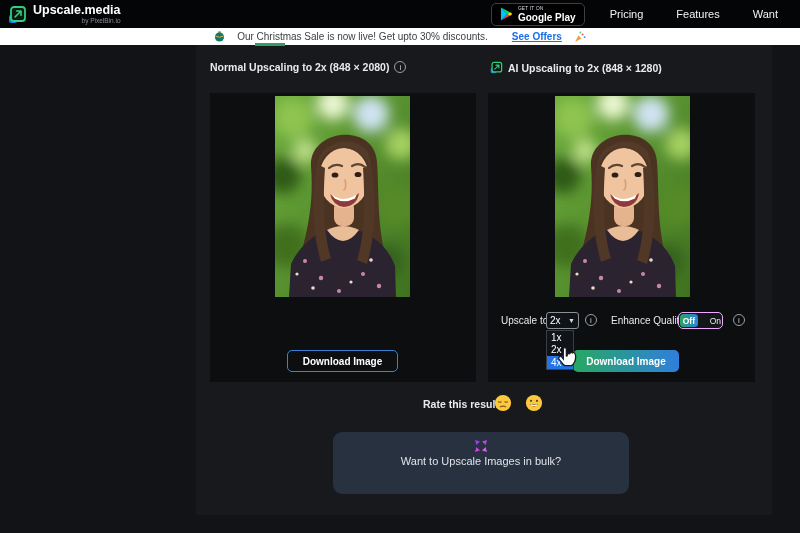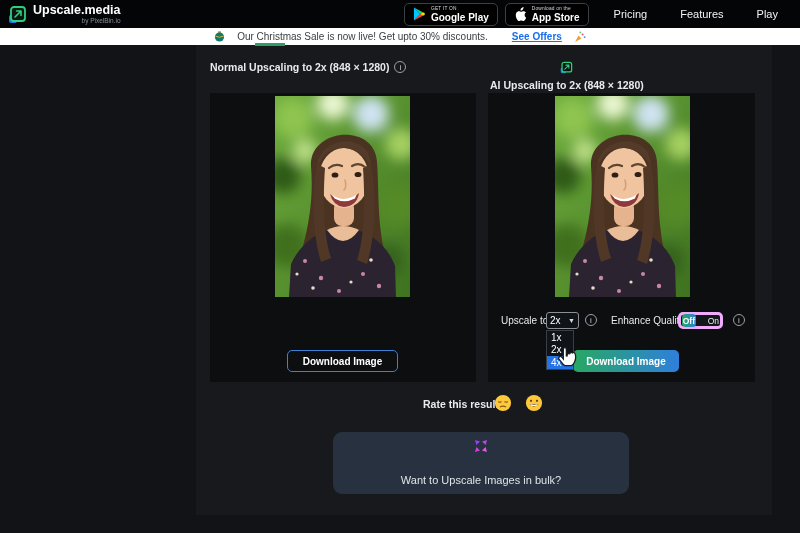--- a/index.html
+++ b/index.html
@@ -54,39 +54,39 @@
                 background:#101317; border:1px solid #8b9196; border-radius:3px;
                 color:#fff; font-size:10px; display:flex; align-items:center;
                 justify-content:space-between; padding:0 3px; cursor:pointer; }
   .chev { font-size:7px; color:#d7dade; }
   .dropdown { position:absolute; left:58px; top:237px; width:28px; background:#101317;
               border:1px solid #3a3f44; z-index:8; }
   .dd-item { height:12.6px; color:#fff; font-size:10px; display:flex; align-items:center;
              padding-left:4px; cursor:pointer; }
   .dd-item.active { background:#2474e8; }
   .toggle { position:absolute; left:190px; top:219px; width:45px; height:17px;
-            border:3px solid #f0abfc; border-radius:5px; display:flex; align-items:center;
+            border:1px solid #f0abfc; border-radius:5px; display:flex; align-items:center;
             padding:1px; background:#14171a; }
   .tg-off { width:22px; height:13px; background:linear-gradient(90deg,#27a65f,#2f7fdc);
             border-radius:3.5px; color:#fff; font-size:8.5px; font-weight:bold;
             display:flex; align-items:center; justify-content:center; cursor:pointer; }
   .tg-on { flex:1; color:#e8eaed; font-size:8.5px; display:flex; align-items:center;
            justify-content:center; cursor:pointer;padding-left:12px; }
   .ctl-info1 { position:absolute; left:97px; top:221px; }
   .ctl-info2 { position:absolute; left:245px; top:221px; }
   .cursor-hand { position:absolute; left:66px; top:252px; z-index:9; pointer-events:none; }
   
   .rate-label { position:absolute; left:227px; top:353px; color:#e8eaed; font-size:10.5px; font-weight:bold; }
   .rate-face { position:absolute; top:349px; width:18px; height:18px; cursor:pointer; }
   .face-sad { left:298px; } .face-happy { left:329px; }
   
   .bulk-card { position:absolute; left:137px; top:387px; width:296px; height:62px;
                background:#273140; border-radius:9px; display:flex; flex-direction:column;
                align-items:center; padding-top:6px; }
-  .bulk-q { color:#dfe3e8; font-size:11px; margin-top:20px; }
+  .bulk-q { color:#dfe3e8; font-size:11px; margin-top:1px; }
   .bulk-cta { display:flex; align-items:center; gap:5px; margin-top:5px; cursor:pointer;
               border-bottom:2px solid #7b3ff2; padding-bottom:2px; }
   .bulk-cta-text { color:#fff; font-size:12.5px; font-weight:bold; }
   .bulk-arrow { color:#fff; font-size:12.5px; font-weight:bold; }
 </style>
 </head>
 <body>
 
 <div class="abs navbar">
   <div class="logo">
@@ -106,34 +106,24 @@
       <polygon points="1,0 10.6,5 7.9,7" fill="#00e16d"></polygon>
       <polygon points="1,14 10.6,9 7.9,7" fill="#ff4131"></polygon>
       <polygon points="10.6,5 12.6,6 12.6,8 10.6,9 7.9,7" fill="#ffd900"></polygon>
       <polygon points="1,0 1,14 7.9,7" fill="#00c3ff"></polygon>
     </svg>
     <div class="badge-txt">
       <span class="badge-top">GET IT ON</span>
       <span class="badge-bottom">Google Play</span>
     </div>
   </div>
-  <div class="store-badge">
-    <svg width="13" height="15" viewBox="0 0 13 15">
-      <path d="M8.8 2.4c.5-.6.9-1.5.7-2.4-.8.1-1.7.6-2.2 1.2-.5.5-.9 1.4-.8 2.2.9.1 1.8-.4 2.3-1z" fill="#fff"></path>
-      <path d="M10.6 7.9c0-1.6 1.3-2.4 1.4-2.4-.8-1.1-1.9-1.3-2.4-1.3-1-.1-2 .6-2.5.6-.5 0-1.3-.6-2.1-.6-1.1 0-2.1.6-2.7 1.6-1.1 2-0.3 5 .8 6.6.5.8 1.2 1.7 2 1.7.8 0 1.1-.5 2.1-.5s1.3.5 2.1.5 1.5-.8 2-1.6c.6-.9.9-1.8.9-1.9-.1 0-1.6-.7-1.6-2.7z" fill="#fff"></path>
-    </svg>
-    <div class="badge-txt">
-      <span class="badge-top">Download on the</span>
-      <span class="badge-bottom">App Store</span>
-    </div>
-  </div>
   <div class="nav-links">
     <span class="nav-link">Pricing</span>
     <span class="nav-link">Features</span>
-    <span class="nav-link">Play</span>
+    <span class="nav-link">Want</span>
   </div>
 </div>
 
 <div class="abs banner">
   <svg width="11" height="11" viewBox="0 0 11 11">
     <rect x="4.2" y="0.3" width="2.6" height="1.8" fill="#b58a2c"></rect>
     <circle cx="5.5" cy="6" r="4.6" fill="#0f7b6c"></circle>
     <path d="M1.2 5 Q5.5 7.5 9.8 5" stroke="#d9b14a" stroke-width="1" fill="none"></path>
   </svg>
   <span class="banner-text">Our Christmas Sale is now live! Get upto 30% discounts.</span>
@@ -143,25 +133,25 @@
     <circle cx="8.6" cy="3.4" r="1" fill="#e25563"></circle>
     <circle cx="10.6" cy="6.2" r=".9" fill="#4a90e2"></circle>
     <circle cx="6.3" cy="1.4" r=".9" fill="#69c077"></circle>
   </svg>
 </div>
 <div class="abs green-indicator"></div>
 
 <div class="abs container">
 
   <div class="panel-header" style="left:14px; top:16px;">
-    <span>Normal Upscaling to 2x (848 × 1280)</span>
+    <span>Normal Upscaling to 2x (848 × 2080)</span>
     <span class="info-icon">i</span>
   </div>
 
-  <div class="panel-header" style="left:294px; top:16px;flex-direction:column;">
+  <div class="panel-header" style="left:294px; top:16px;">
     <svg width="13" height="13" viewBox="0 0 19 19">
       <rect x="1" y="10" width="8" height="8" rx="2" fill="#1f7ae0"></rect>
       <rect x="3" y="2" width="14" height="14" rx="3" fill="#0c1512" stroke="#2ecf7f" stroke-width="1.8"></rect>
       <path d="M7 12 L13 6 M13 6 h-4.4 M13 6 v4.4" stroke="#2ecf7f" stroke-width="1.6" fill="none" stroke-linecap="round"></path>
     </svg>
     <span>AI Upscaling to 2x (848 × 1280)</span>
   </div>
 
   <div class="panel panel-left">
     <div class="photo-slot" style="left:65px;">

